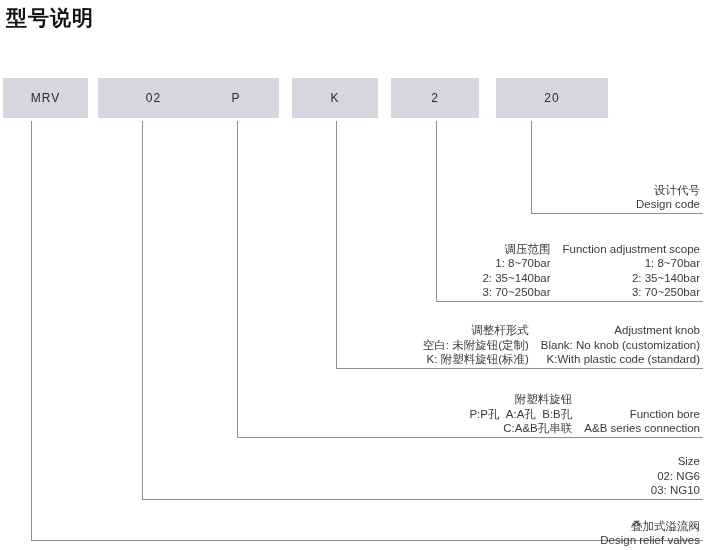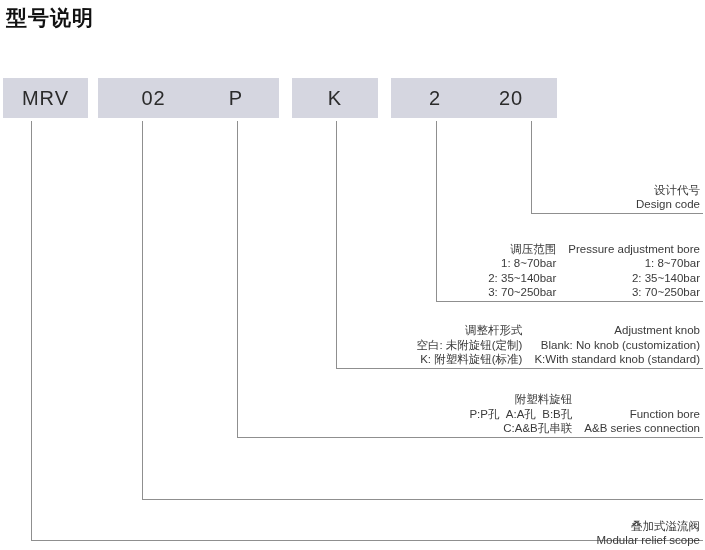--- a/index.html
+++ b/index.html
@@ -25,21 +25,21 @@
     letter-spacing: 1px;
   }
   .code-box {
     position: absolute;
     top: 78px;
     height: 40px;
     background: #d5d6e0;
     display: flex;
     align-items: center;
     justify-content: center;
-    font-size: 20px;
+    font-size: 12px;
     color: #2b2b2b;
     letter-spacing: 1px;
   }
   .vline {
     position: absolute;
     width: 1px;
     background: #8f8f8f;
   }
   .hline {
     position: absolute;
@@ -72,21 +72,21 @@
 
 <div class="page">
 
   <div class="page-title">型号说明</div>
 
   <div class="code-box" style="left:3px;   width:85px;">MRV</div>
   <div class="code-box" style="left:98px;  width:111px;">02</div>
   <div class="code-box" style="left:193px; width:86px;">P</div>
   <div class="code-box" style="left:292px; width:86px;">K</div>
   <div class="code-box" style="left:391px; width:88px;">2</div>
-  <div class="code-box" style="left:465px; width:92px;">20</div>
+  <div class="code-box" style="left:496px; width:112px;">20</div>
 
   <div class="vline" style="left:31px;  top:121px; height:419px;"></div>
   <div class="vline" style="left:142px; top:121px; height:378px;"></div>
   <div class="vline" style="left:237px; top:121px; height:316px;"></div>
   <div class="vline" style="left:336px; top:121px; height:247px;"></div>
   <div class="vline" style="left:436px; top:121px; height:180px;"></div>
   <div class="vline" style="left:531px; top:121px; height:92px;"></div>
 
   <div class="hline" style="left:531px; top:213px;"></div>
   <div class="hline" style="left:436px; top:301px;"></div>
@@ -103,55 +103,60 @@
   </div>
 
   <div class="legend-block" style="bottom:250px;">
     <div class="legend-col">
       <div class="row">调压范围</div>
       <div class="row">1: 8~70bar</div>
       <div class="row">2: 35~140bar</div>
       <div class="row">3: 70~250bar</div>
     </div>
     <div class="legend-col">
-      <div class="row">Pressure adjustment bore</div>
+      <div class="row">Function adjustment scope</div>
       <div class="row">1: 8~70bar</div>
       <div class="row">2: 35~140bar</div>
       <div class="row">3: 70~250bar</div>
     </div>
   </div>
 
   <div class="legend-block" style="bottom:183px;margin-left:41px;">
     <div class="legend-col">
       <div class="row">调整杆形式</div>
       <div class="row">空白: 未附旋钮(定制)</div>
       <div class="row">K: 附塑料旋钮(标准)</div>
     </div>
     <div class="legend-col">
       <div class="row">Adjustment knob</div>
       <div class="row">Blank: No knob (customization)</div>
-      <div class="row">K:With standard knob (standard)</div>
+      <div class="row">K:With plastic code (standard)</div>
     </div>
   </div>
 
   <div class="legend-block" style="bottom:114px;">
     <div class="legend-col">
       <div class="row">附塑料旋钮</div>
       <div class="row">P:P孔  A:A孔  B:B孔</div>
       <div class="row">C:A&amp;B孔串联</div>
     </div>
     <div class="legend-col">
       <div class="row">Function bore</div>
       <div class="row">A&amp;B series connection</div>
     </div>
   </div>
 
   <div class="legend-block" style="bottom:52px;">
+    <div class="legend-col">
+      <div class="row">Size</div>
+      <div class="row">02: NG6</div>
+      <div class="row">03: NG10</div>
+    </div>
   </div>
 
   <div class="legend-block" style="bottom:2px;">
     <div class="legend-col">
       <div class="row">叠加式溢流阀</div>
-      <div class="row">Modular relief scope</div>
+      <div class="row">Design relief valves</div>
     </div>
   </div>
 
 </div>
 
 </body></html>

